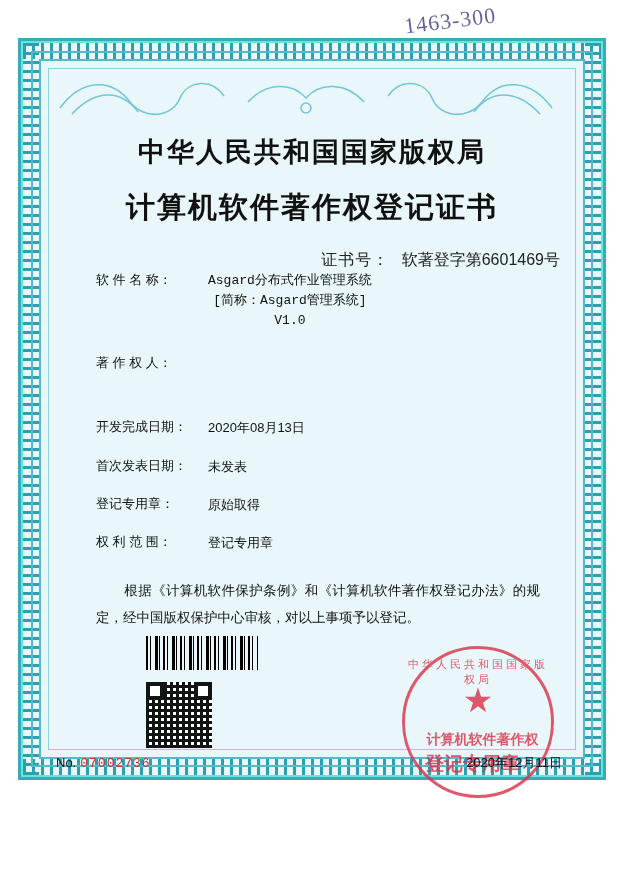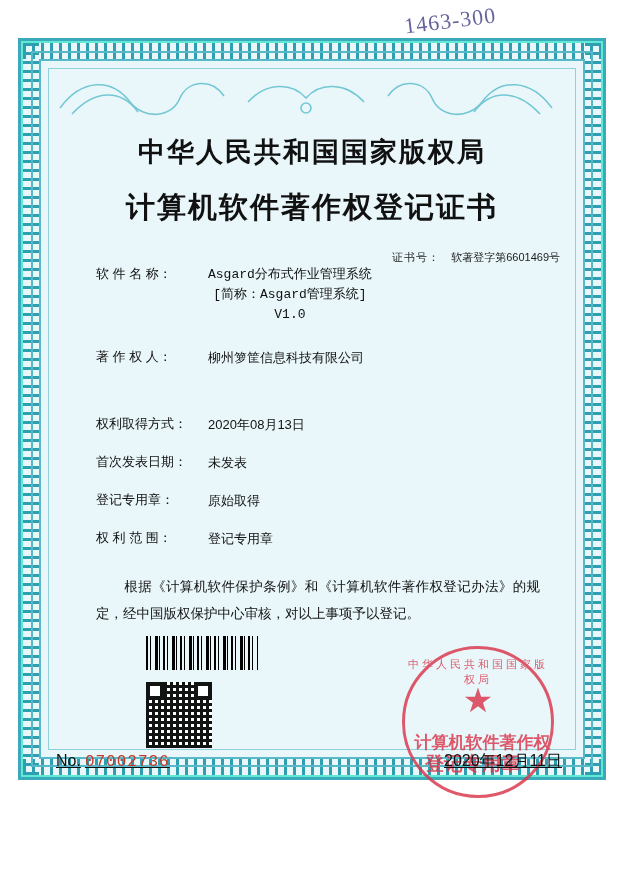--- a/index.html
+++ b/index.html
@@ -120,21 +120,21 @@
     text-align: center;
     font-family: "Liberation Serif", serif;
     font-weight: bold;
     font-size: 29px;
     letter-spacing: 2px;
     color: #111;
     margin-top: 18px;
   }
   .cert-no {
     text-align: right;
-    font-size: 11px;
+    font-size: 16px;
     color: #222;
     margin-top: 22px;
     padding-right: 6px;
     font-family: "Liberation Sans", sans-serif;
   }
   .cert-no .label { letter-spacing: 1px; }
   .cert-no .value { margin-left: 8px; }
 
   .fields {
     padding-left: 38px;
@@ -247,21 +247,21 @@
     left: 0;
     width: 100%;
     font-size: 11px;
     letter-spacing: 3px;
     font-family: "Liberation Serif", serif;
   }
   .seal .l1 {
     position: absolute;
     left: 9px; right: 0;
     top: 82px;
-    font-size: 17px;
+    font-size: 14px;
     font-family: Liberation Mono, monospace;
     font-weight: bold;
   }
   .seal .l2 {
     position: absolute;
     left: 0; right: 11px;
     top: 102px;
     font-size: 19px;
     font-family: "Liberation Serif", serif;
     font-weight: bold;
@@ -269,23 +269,22 @@
 
   
   .footer {
     position: absolute;
     left: 38px;
     right: 26px;
     bottom: 8px;
     display: flex;
     justify-content: space-between;
     align-items: baseline;
-    font-size: 16px;
-    color: #111;
-    text-decoration: underline;
+    font-size: 13px;
+    color: #111;
   }
   .footer .no {
     font-family: "Liberation Sans", sans-serif;
   }
   .footer .no .num {
     font-family: "Liberation Mono", monospace;
     color: #c0392b;
     margin-left: 4px;
     letter-spacing: 1px;
   }
@@ -335,27 +334,26 @@
             <span class="stack-line">Asgard分布式作业管理系统</span>
             <span class="stack-line">[简称：Asgard管理系统]</span>
             <span class="stack-line">V1.0</span>
           </div>
         </div>
 
         <div class="gap-md"></div>
 
         <div class="field-row loose">
           <div class="field-label">著 作 权 人：</div>
-          <div class="field-value cn">柳州箩筐信息科技有限公司</div>
         </div>
 
         <div class="gap-lg"></div>
 
         <div class="field-row loose">
-          <div class="field-label">权利取得方式：</div>
+          <div class="field-label">开发完成日期：</div>
           <div class="field-value cn">2020年08月13日</div>
         </div>
 
         <div class="field-row loose">
           <div class="field-label">首次发表日期：</div>
           <div class="field-value cn">未发表</div>
         </div>
 
         <div class="field-row loose">
           <div class="field-label">登记专用章：</div>

